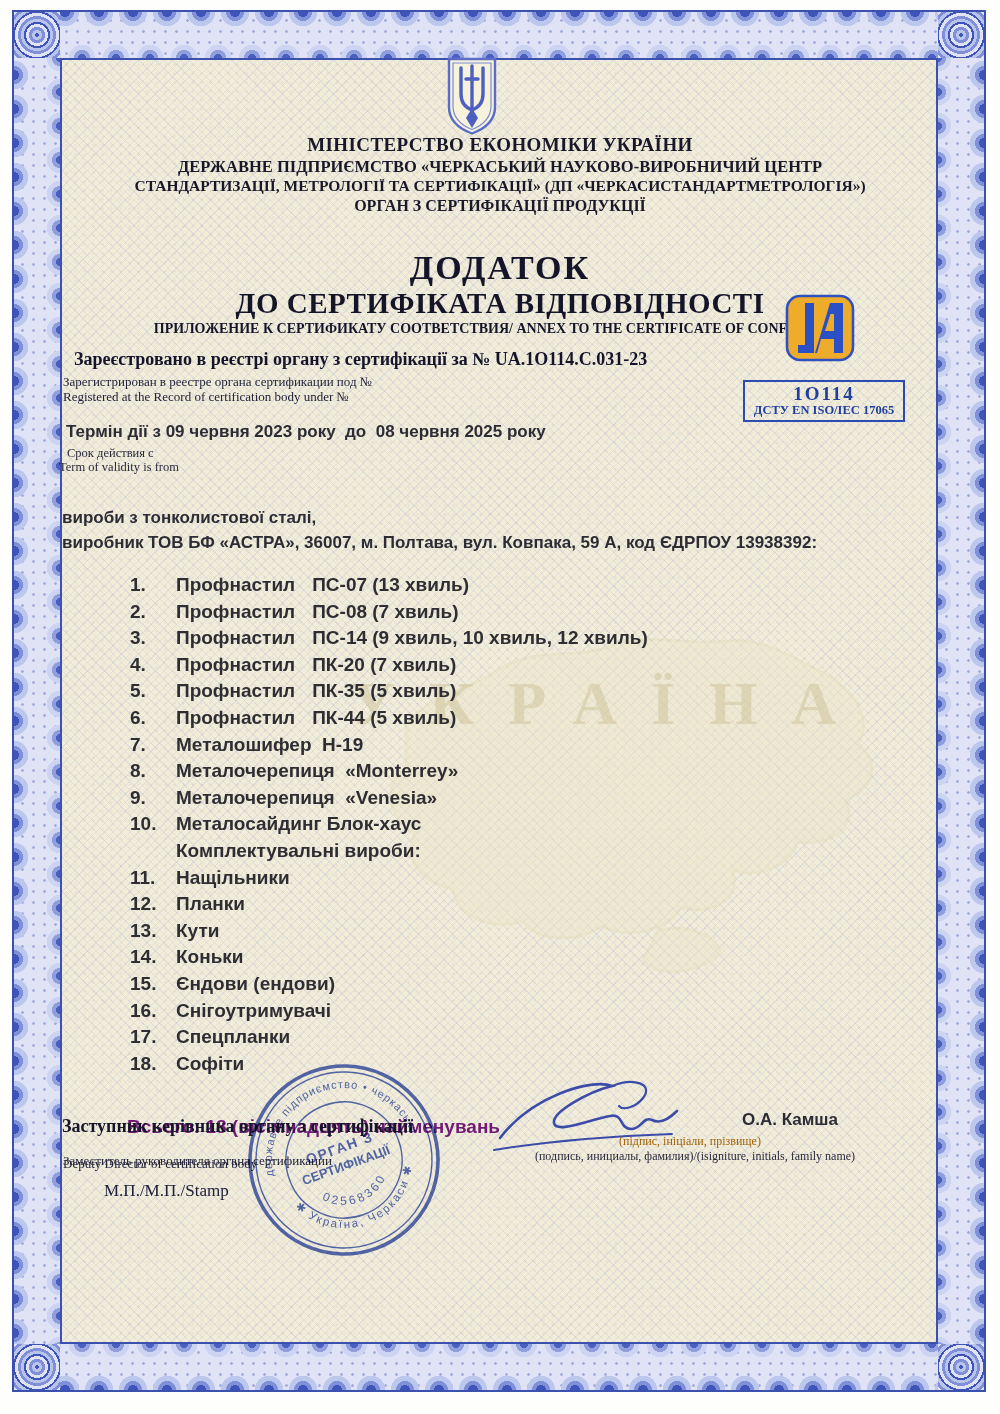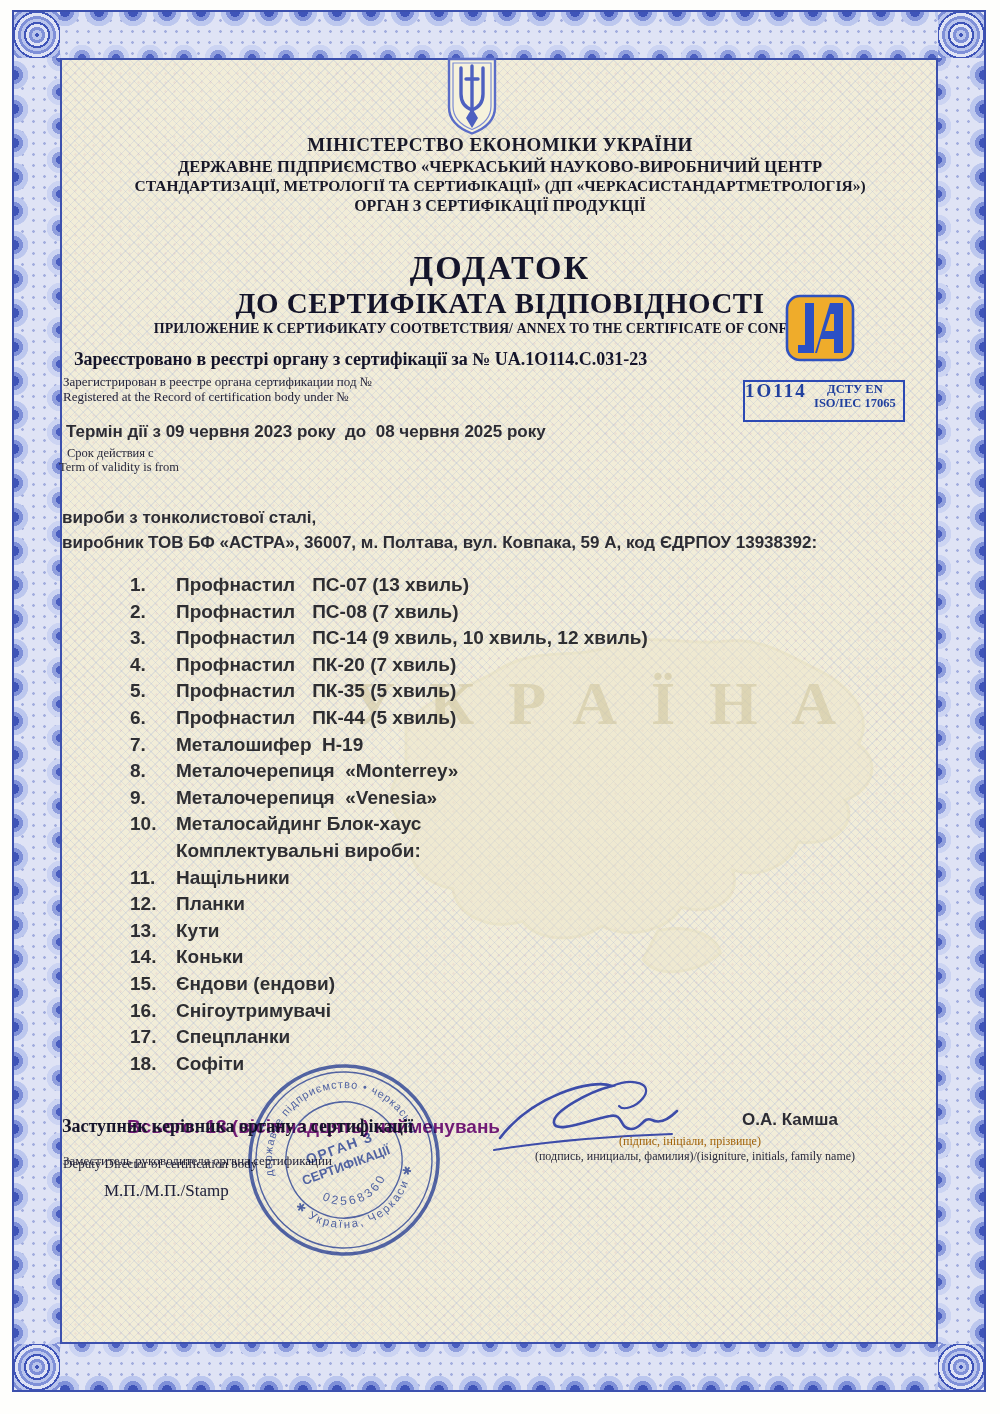--- a/index.html
+++ b/index.html
@@ -90,21 +90,21 @@
   .pos2{left:63px;top:1153px;font:13px "Liberation Serif", serif;color:#23233a;}
   .pos3{left:63px;top:1156px;font:13px "Liberation Serif", serif;color:#23233a;}
   .mp{left:104px;top:1181px;font:17px "Liberation Serif", serif;color:#20203a;}
 
   .signame{left:700px;top:1110px;width:180px;text-align:center;font:bold 17px "Liberation Sans", sans-serif;color:#2c2c34;}
   .cap1{left:560px;top:1134px;width:260px;text-align:center;font:12px "Liberation Serif", serif;color:#a16207;}
   .cap2{left:520px;top:1149px;width:350px;text-align:center;font:12px "Liberation Serif", serif;color:#2a2a3c;}
 
   .logo{left:785px;top:294px;}
   .accr-box{left:743px;top:380px;width:158px;height:38px;border:2px solid #2c49b4;
-    display:flex;flex-direction:row;justify-content:center;text-align:center;}
+    display:flex;flex-direction:column;justify-content:center;text-align:center;}
   .accr-num{font:bold 19px "Liberation Serif", serif;letter-spacing:2px;color:#21409e;line-height:18px;}
   .accr-std{font:bold 12.5px "Liberation Serif", serif;color:#21409e;line-height:14px;}
 
   .emblem{left:444px;top:56px;}
   .sig{left:492px;top:1076px;}
   .stamp{left:244px;top:1060px;opacity:.85;mix-blend-mode:multiply;}
 </style>
 </head>
 <body>
 

